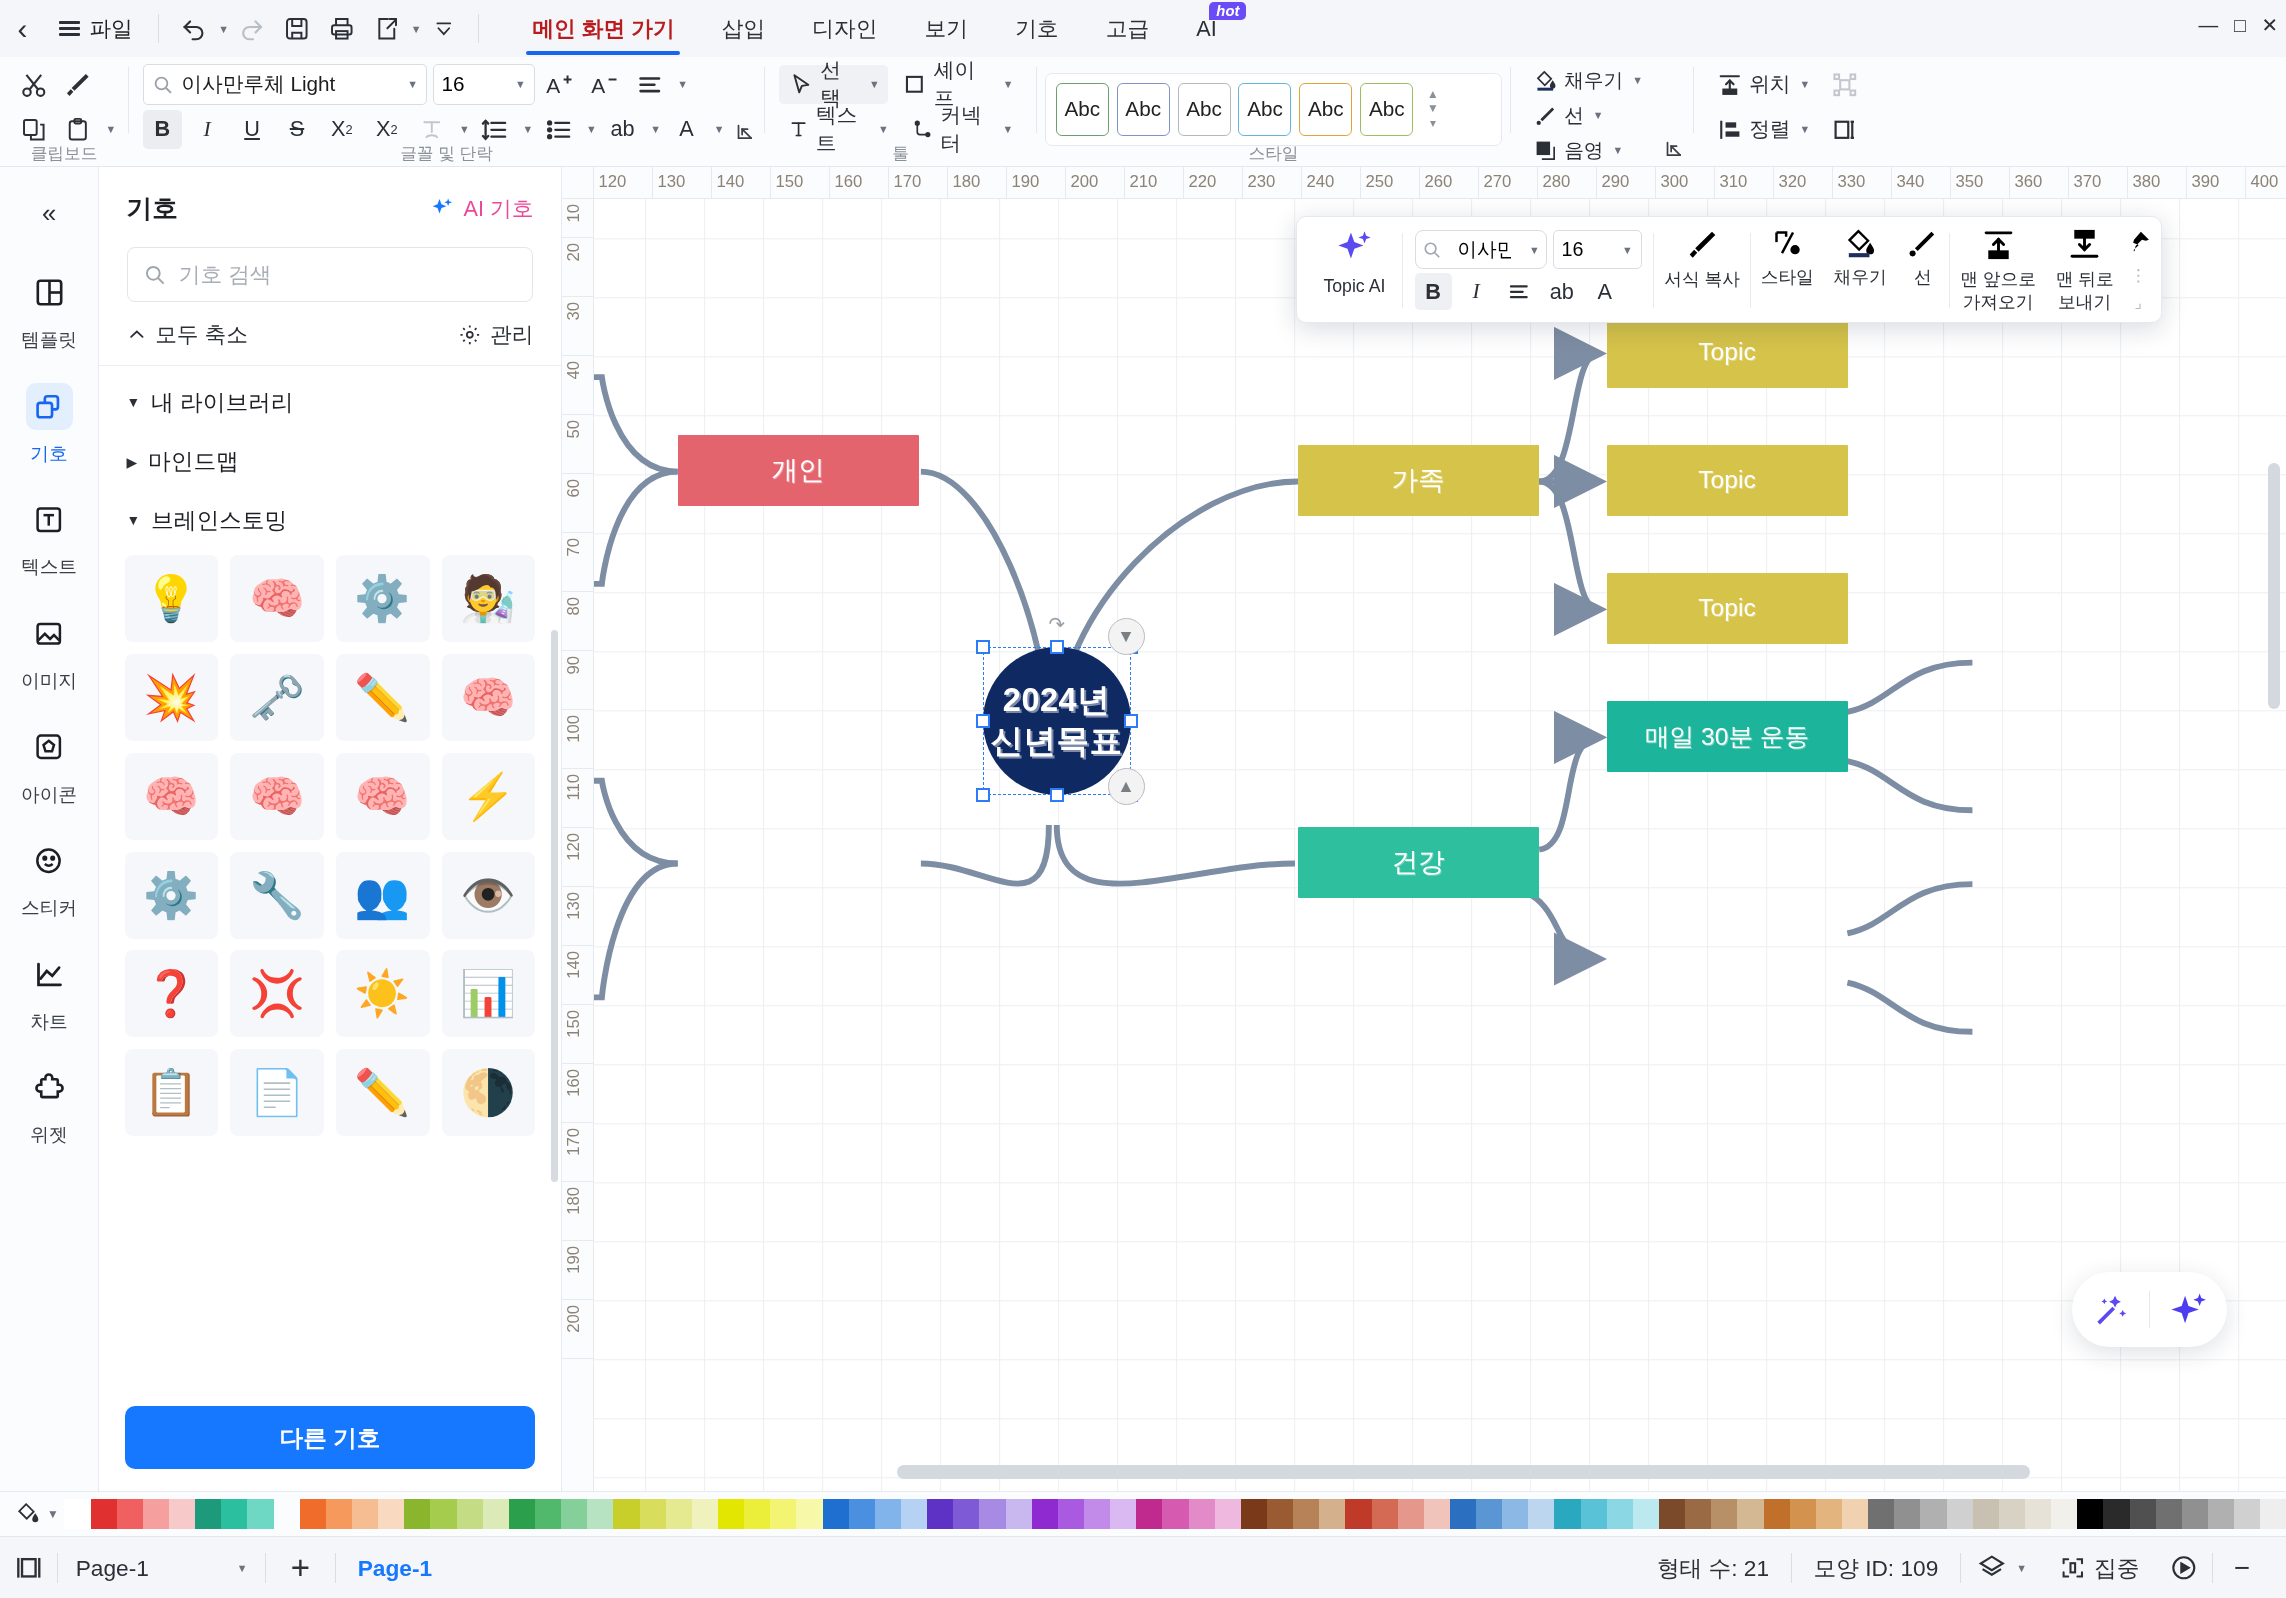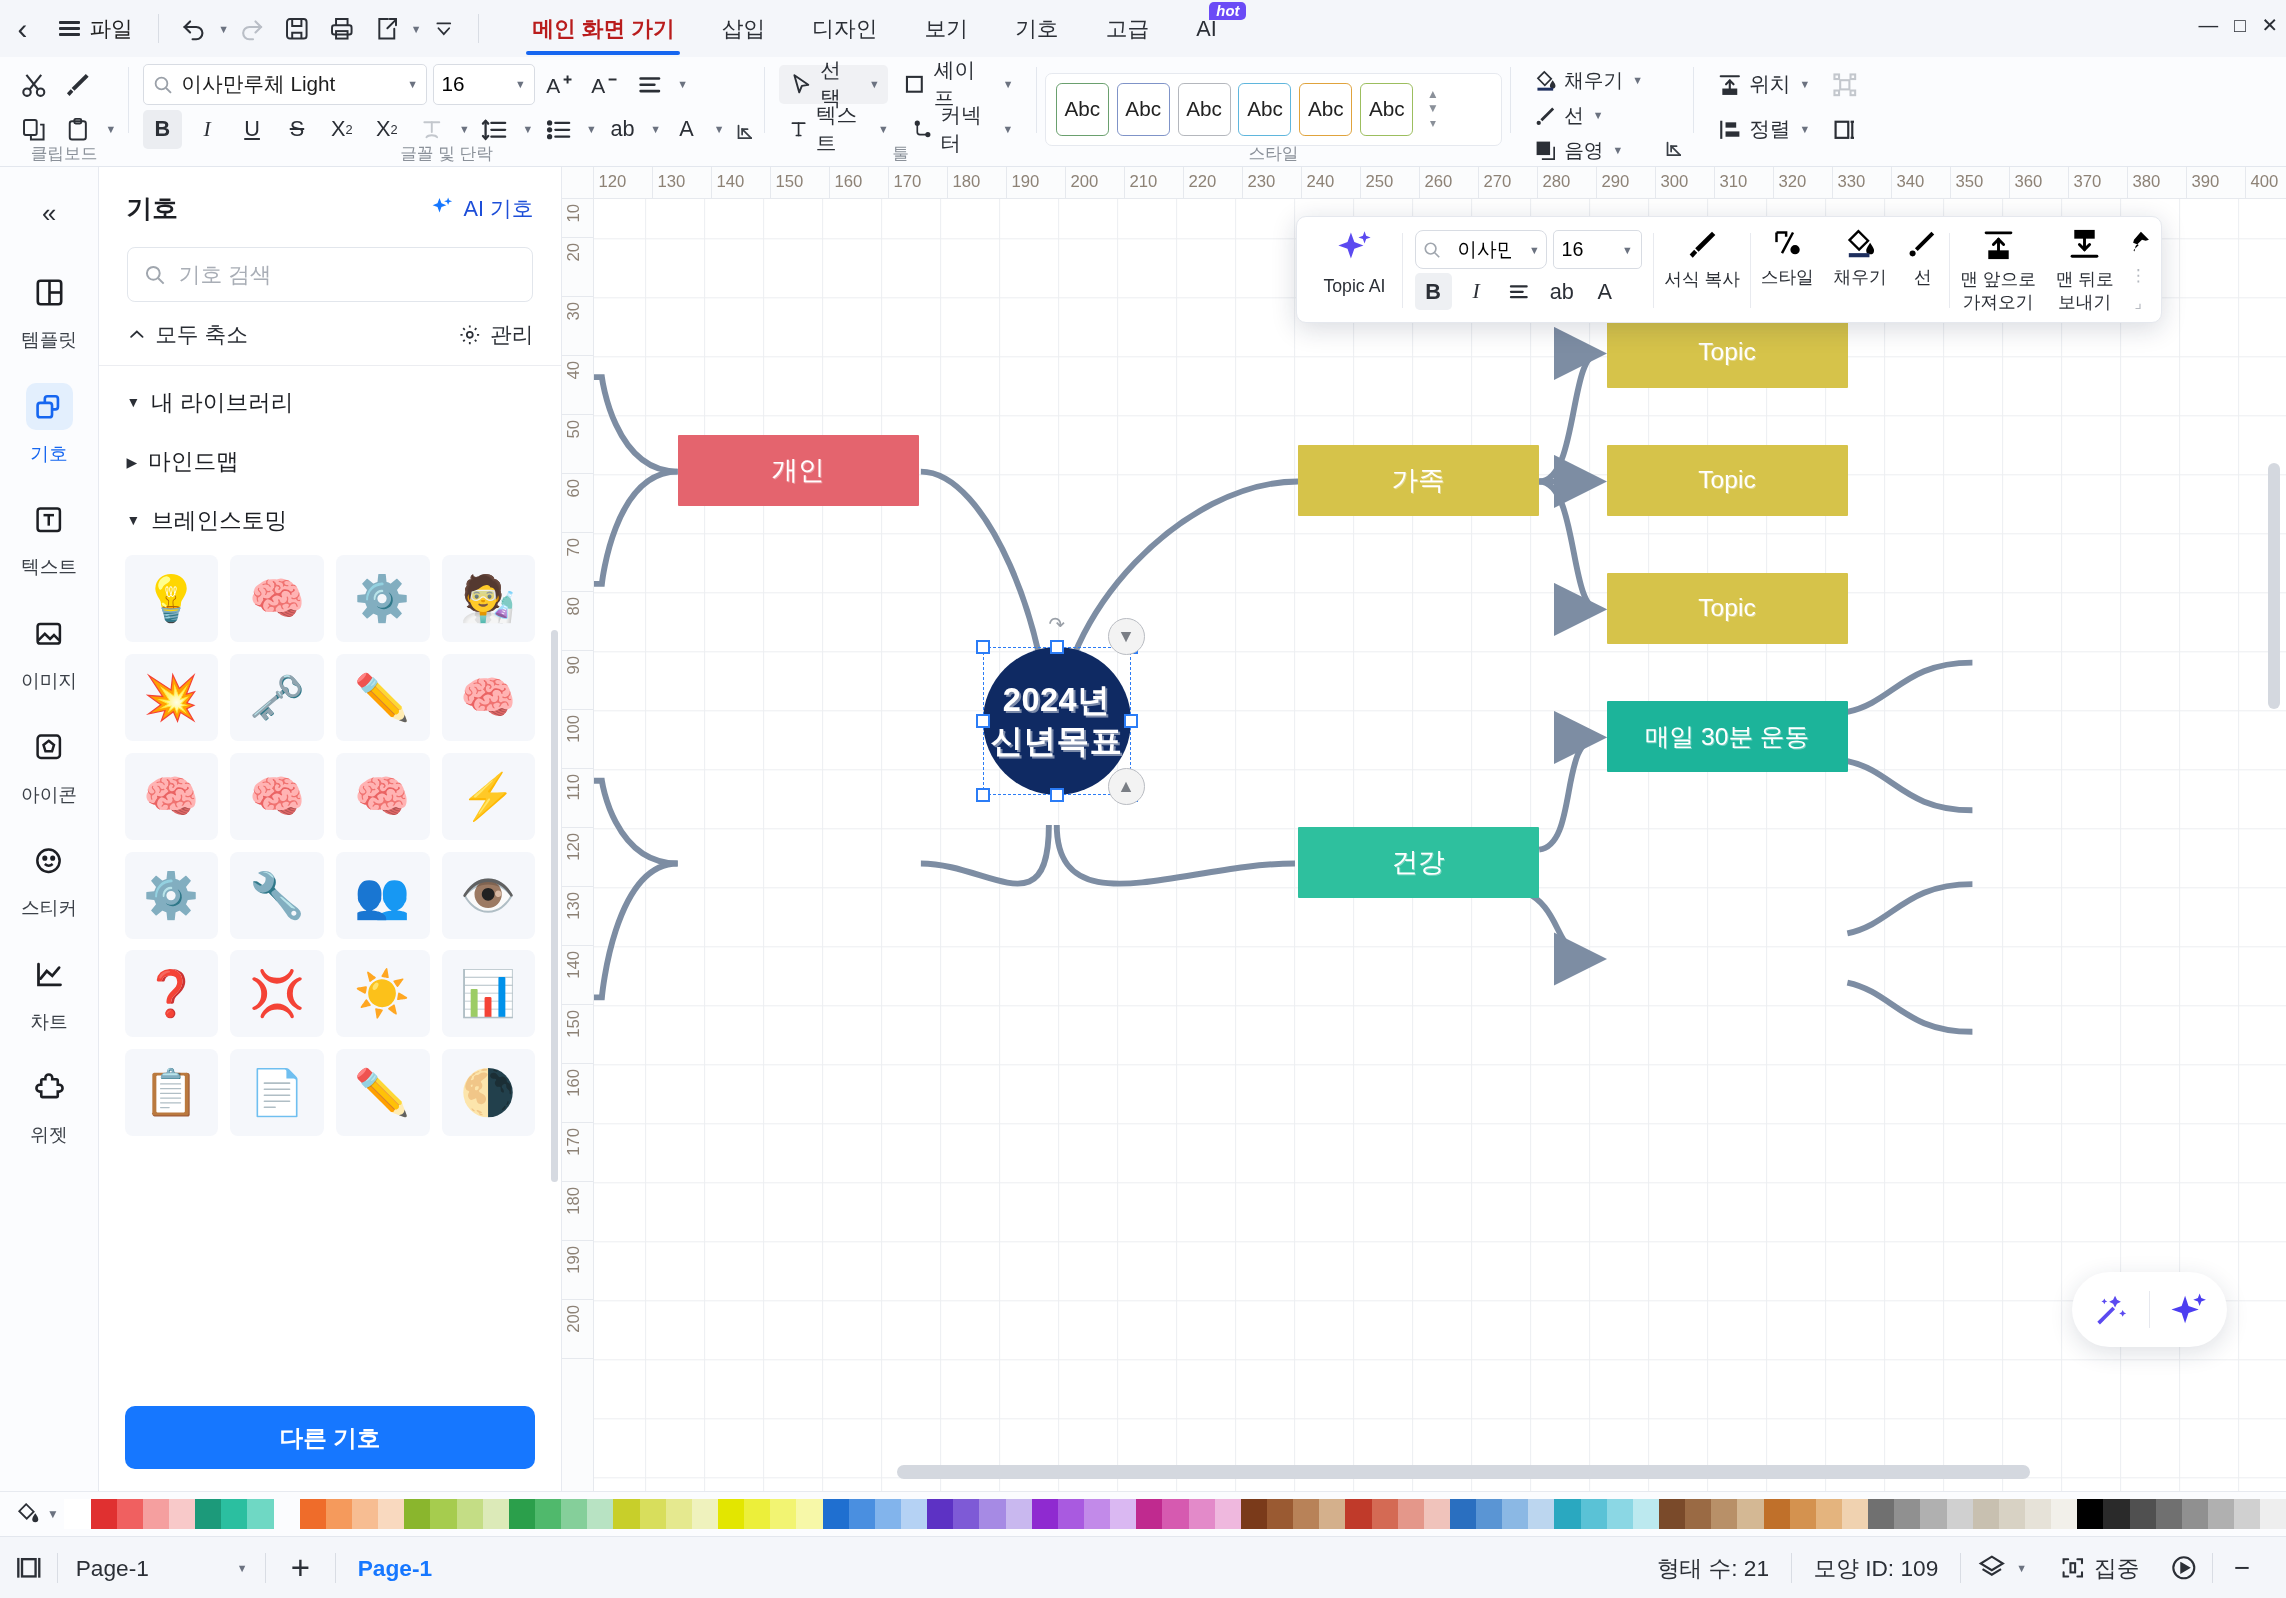--- a/index.html
+++ b/index.html
@@ -82,21 +82,21 @@
                  border-radius:9.9px; color:#1d1f24; }
   .railitem .rl{ font-size:18.7px; color:#3b4048; }
   .railitem.active .ri{ background:#e3effd; color:#1666f0; }
   .railitem.active .rl{ color:#1666f0; }
 
   
   .panel{ width:463px; background:#fff; border-right:1px solid #e7eaf0; display:flex;
           flex-direction:column; position:relative; }
   .pan-head{ display:flex; align-items:center; justify-content:space-between; padding:23.6px 27.6px 9.9px 27.6px;}
   .pan-title{ font-size:25.6px; font-weight:bold; color:#1d1f24; }
-  .ai-sym{ display:flex; align-items:flex-start; gap:7.9px; color:#1d4ed8; font-size:21.7px; cursor:pointer; }
+  .ai-sym{ display:flex; align-items:flex-end; gap:7.9px; color:#ec4899; font-size:21.7px; cursor:pointer; }
   .searchbox{ margin:11.8px 27.6px 0 27.6px; height:55px; border:1px solid #e2e6ec; border-radius:7.9px;
               display:flex; align-items:center; gap:11.8px; padding:0 15.8px; cursor:text; }
   .searchbox input{ border:0; outline:0; font-size:21.7px; color:#222; flex:1;
                     font-family:"Liberation Sans",sans-serif; background:transparent; }
   .searchbox input::placeholder{ color:#a9aeb6; }
   .pan-sub{ display:flex; align-items:center; justify-content:space-between; padding:17.7px 27.6px 15.8px 27.6px;
             border-bottom:1px solid #ecedf1; }
   .pan-sub .l,.pan-sub .r{ display:flex; align-items:center; gap:8.9px; font-size:21.7px; color:#2b2f36;
             cursor:pointer; }
   .pan-scroll{ flex:1; overflow:hidden; position:relative; padding:0 0 0 0; }

